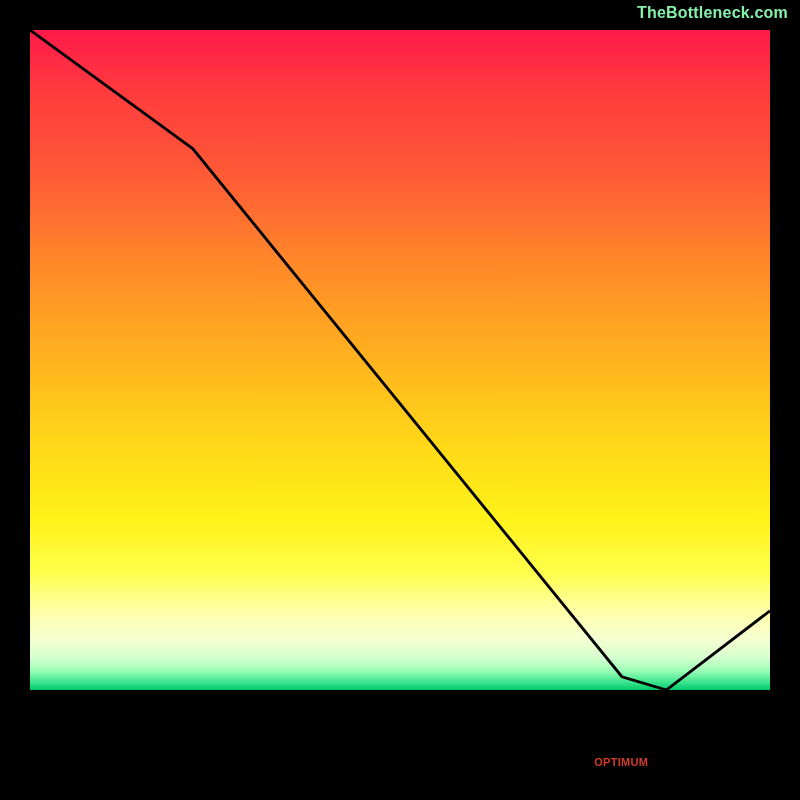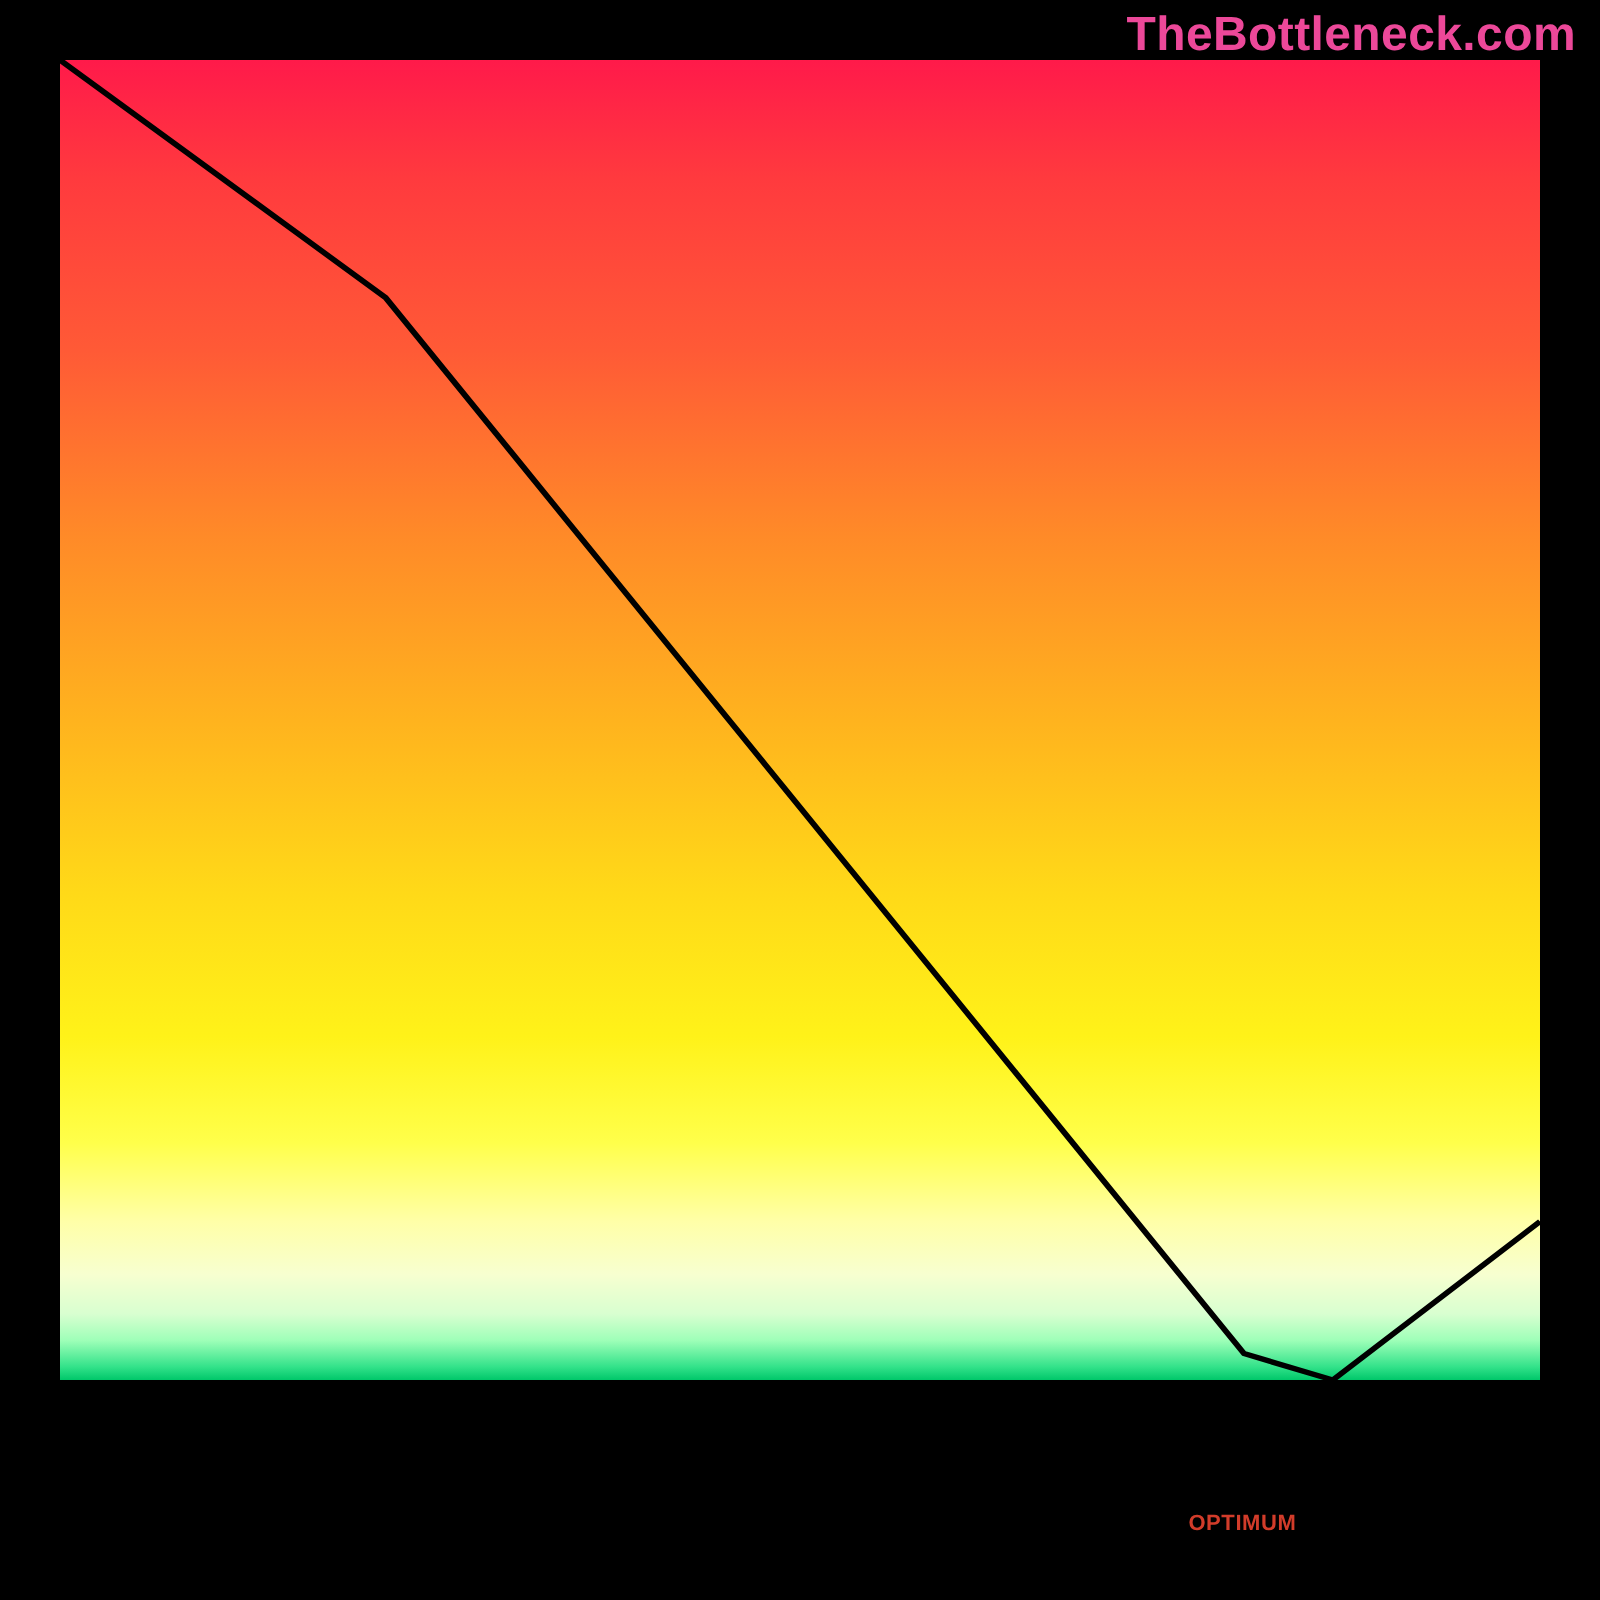--- a/index.html
+++ b/index.html
@@ -13,22 +13,22 @@
   }
   .wrap {
     position: relative;
     width: 800px;
     height: 800px;
   }
   .attribution {
     position: absolute;
     top: 4px;
     right: 12px;
-    color: #ec4899;
-    font-size: 24px;
+    color: #86efac;
+    font-size: 16px;
     font-weight: 600;
     letter-spacing: 0.2px;
     z-index: 5;
   }
   .plot-frame {
     position: absolute;
     left: 30px;
     top: 30px;
     width: 740px;
     height: 660px;

